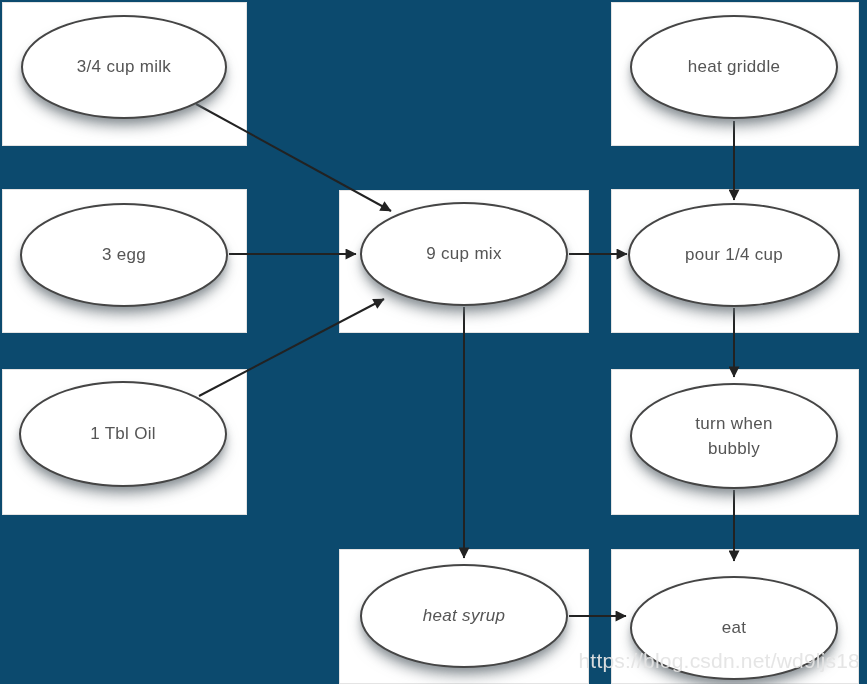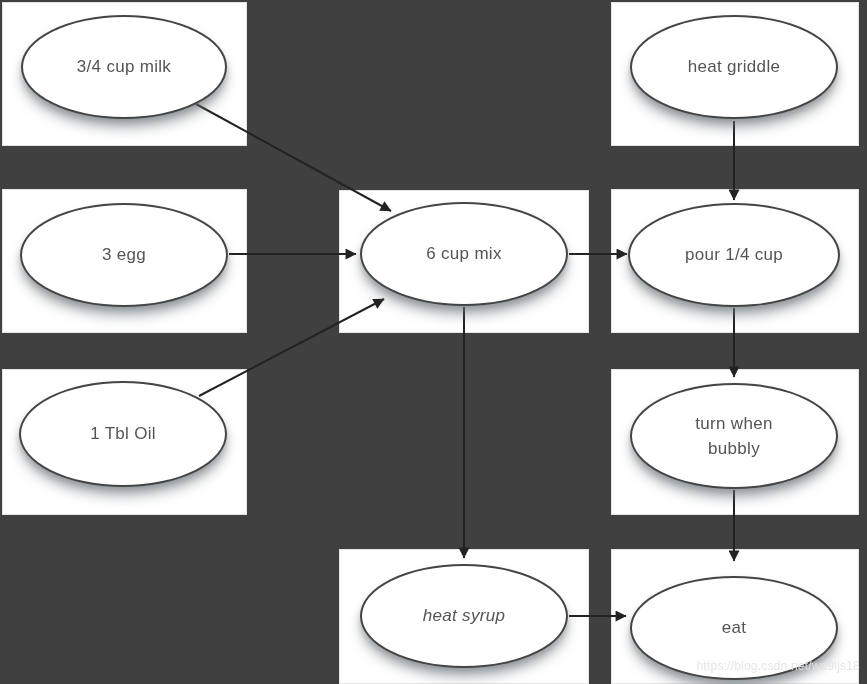--- a/index.html
+++ b/index.html
@@ -4,21 +4,21 @@
 <style>
   html, body {
     margin: 0;
     padding: 0;
     background: #ffffff;
   }
   .stage {
     position: relative;
     width: 867px;
     height: 684px;
-    background: #404040;
+    background: #0c4a6e;
     overflow: hidden;
     font-family: "Liberation Sans", "DejaVu Sans", sans-serif;
   }
   .tile {
     position: absolute;
     background: #ffffff;
     border: 1px solid #e4e4e4;
     box-sizing: border-box;
   }
   .edges {
@@ -52,21 +52,21 @@
     letter-spacing: 0.3px;
   }
   .node--narrow .node-label {
     max-width: 100px;
   }
   .watermark {
     position: absolute;
     right: 7px;
     bottom: 11px;
     z-index: 4;
-    font-size: 12px;
+    font-size: 21px;
     color: rgba(228,228,228,0.95);
     letter-spacing: 0.2px;
   }
 </style>
 </head>
 <body>
 
 <div class="stage">
 
   <div class="tile" style="left:2px;   top:2px;   width:245px; height:144px;"></div>
@@ -102,21 +102,21 @@
 
   <div class="node" style="left:630px; top:15px;  width:208px; height:104px;">
     <span class="node-label">heat griddle</span>
   </div>
 
   <div class="node" style="left:20px;  top:203px; width:208px; height:104px;">
     <span class="node-label">3 egg</span>
   </div>
 
   <div class="node" style="left:360px; top:202px; width:208px; height:104px;">
-    <span class="node-label">6 cup mix</span>
+    <span class="node-label">9 cup mix</span>
   </div>
 
   <div class="node" style="left:628px; top:203px; width:212px; height:104px;">
     <span class="node-label">pour 1/4 cup</span>
   </div>
 
   <div class="node" style="left:19px;  top:381px; width:208px; height:106px;">
     <span class="node-label">1 Tbl Oil</span>
   </div>
 

